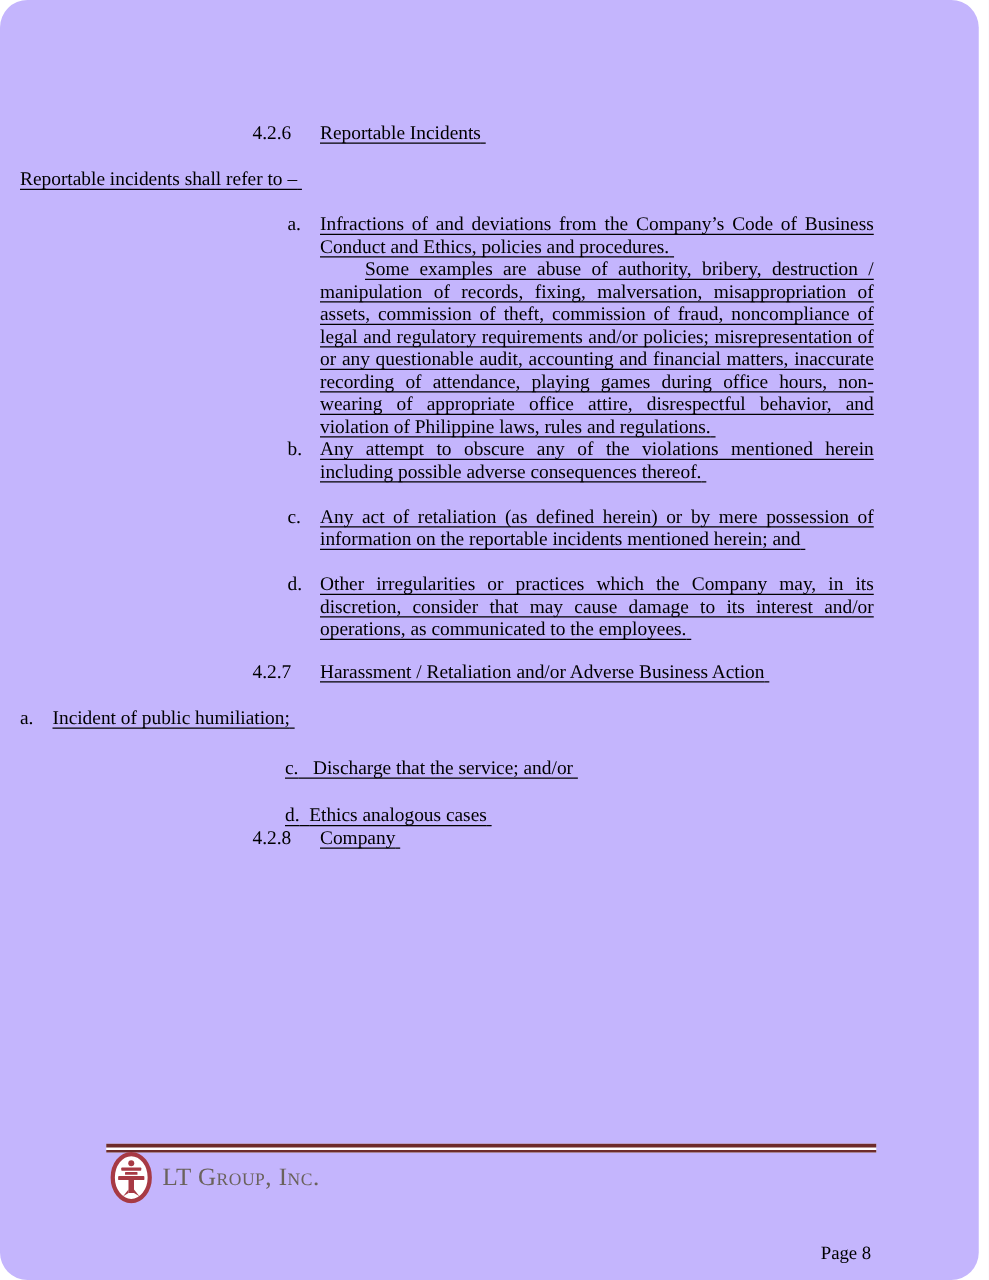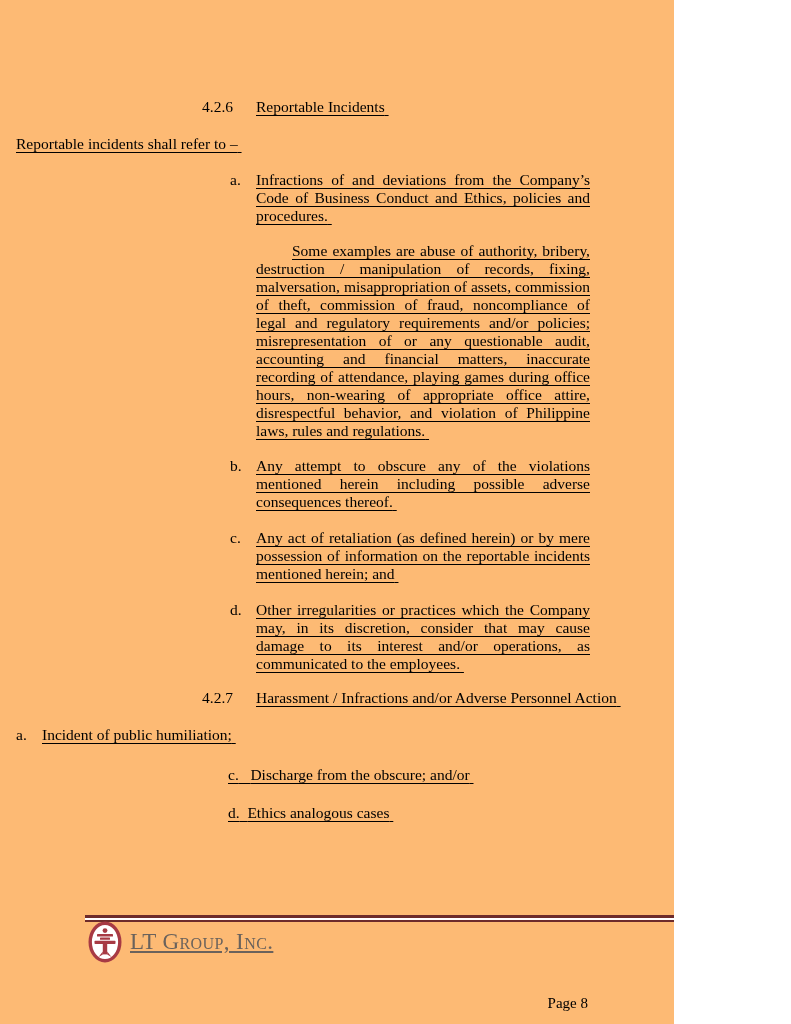--- a/index.html
+++ b/index.html
@@ -1,25 +1,26 @@
 <!DOCTYPE html>
 <html><head>
 <meta charset="utf-8">
 <style>
   html, body { margin: 0; padding: 0; background: #ffffff; }
   .page {
     position: relative;
-    width: 674px;
+    width: 783px;
     height: 1024px;
-    background: #fdba74;
+    background: #c4b5fd;
     overflow: hidden;
     font-family: "Liberation Serif", "DejaVu Serif", serif;
     font-size: 15.5px;
     line-height: 18px;
     color: #000000;
+    border-radius: 22px;
   }
   .content {
     position: absolute;
     inset: 0;
     padding-top: 98px;
   }
   .u { text-decoration: underline; text-decoration-thickness: 1px; text-underline-offset: 3px; }
   .u::after { content: "\00a0"; }
 
   
@@ -36,21 +37,21 @@
   
   .li2 { margin-left: 228px; padding-left: 22px; text-indent: -22px; margin-right: 84px; text-align: justify; text-align-last: left; }
   .gap2::after { content: "\00a0\00a0"; }
   .gap3::after { content: "\00a0\00a0\00a0"; }
 
   
   .ip { margin-left: 256px; margin-right: 84px; text-indent: 36px; text-align: justify; text-align-last: left; }
 
   .mt9  { margin-top: 9px; }
   .mt16 { margin-top: 16px; }
-  .mt17 { margin-top: 17px; }
+  .mt17 { }
   .mt18 { margin-top: 18px; }
   .mt19 { margin-top: 19px; margin-left: 16px; }
   .mt20 { margin-top: 20px; }
   .mt22 { margin-top: 22px; }
 
   
   .rule {
     position: absolute;
     left: 85px;
     top: 915px;
@@ -58,25 +59,24 @@
     height: 2px;
     background: #ffffff;
     border-top: 3px solid #6d2b2b;
     border-bottom: 2px solid #6d2b2b;
   }
   .logo { position: absolute; left: 87px; top: 921px; display: flex; align-items: center; }
   .logo svg { display: block; }
   .logo-text {
     margin-left: 7px;
     font-variant: small-caps;
-    font-size: 23px;
+    font-size: 20px;
     line-height: 42px;
     letter-spacing: 0.4px;
     color: #6a625c;
-    text-decoration: underline;
   }
   .pageno {
     position: absolute;
     right: 86px;
     top: 994px;
     font-size: 15px;
     color: #000000;
   }
 </style>
 </head>
@@ -107,37 +107,40 @@
 
     <div class="li mt18">
       <span class="mk">c.</span><span class="u">Any act of retaliation (as defined herein) or by mere possession of information on the reportable incidents mentioned herein; and</span>
     </div>
 
     <div class="li mt18">
       <span class="mk">d.</span><span class="u">Other irregularities or practices which the Company may, in its discretion, consider that may cause damage to its interest and/or operations, as communicated to the employees.</span>
     </div>
 
     <div class="h mt16">
-      <span class="hnum">4.2.7</span><span class="u">Harassment / Infractions and/or Adverse Personnel Action</span>
+      <span class="hnum">4.2.7</span><span class="u">Harassment / Retaliation and/or Adverse Business Action</span>
     </div>
 
 
     <div class="li mt19">
       <span class="mk">a.</span><span class="u">Incident of public humiliation;</span>
     </div>
 
 
     <div class="li2 mt22">
-      <span class="u"><span class="gap3">c.</span><span>Discharge from the obscure; and/or</span></span>
+      <span class="u"><span class="gap3">c.</span><span>Discharge that the service; and/or</span></span>
     </div>
 
     <div class="li2 mt20">
       <span class="u"><span class="gap2">d.</span><span>Ethics analogous cases</span></span>
     </div>
 
+    <div class="h mt17">
+      <span class="hnum">4.2.8</span><span class="u">Company</span>
+    </div>
 
 
   </div>
 
   <div class="rule"></div>
 
   <div class="logo">
     <svg width="36" height="42" viewBox="0 0 36 42">
       <ellipse cx="18" cy="21" rx="14.8" ry="18.8" fill="#ffffff" stroke="#a73a44" stroke-width="3.4"></ellipse>
       <circle cx="18" cy="9.6" r="2.4" fill="#a73a44"></circle>

